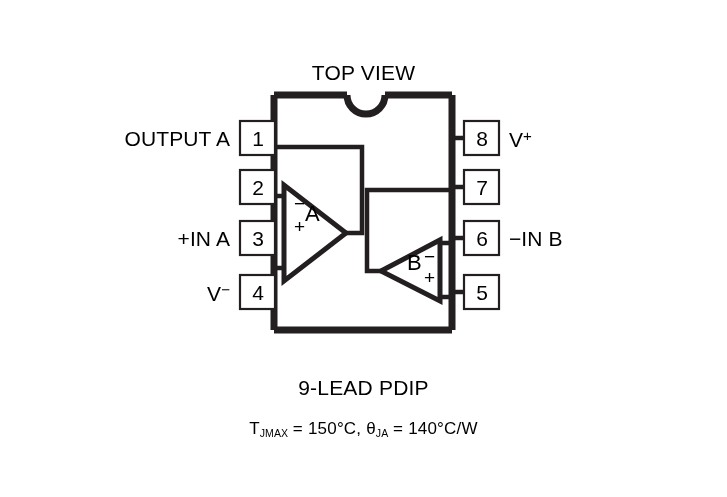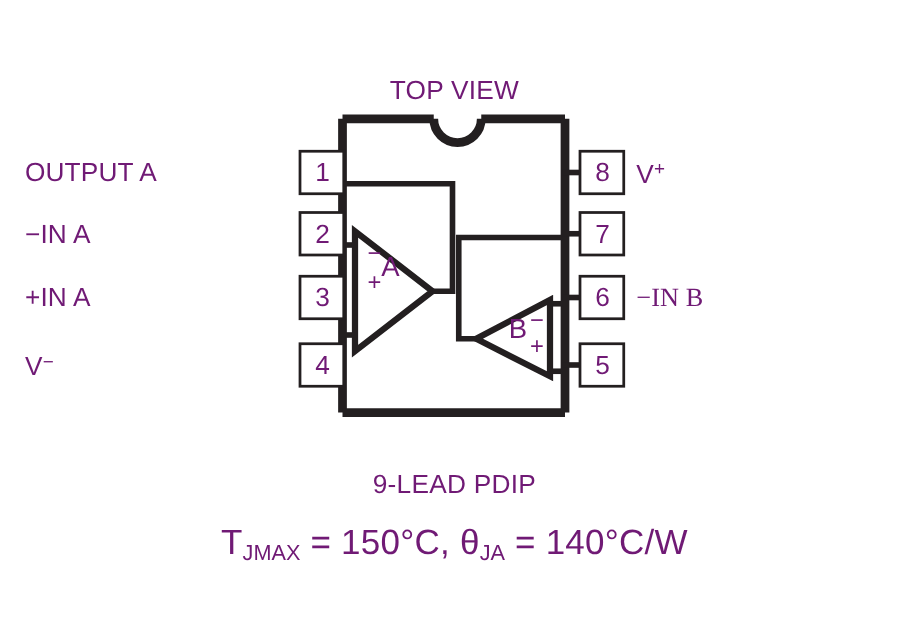--- a/index.html
+++ b/index.html
@@ -27,38 +27,38 @@
     position: absolute;
     left: 0; top: 0;
     width: 727px;
     height: 497px;
     display: block;
   }
   
   .txt {
     position: absolute;
     white-space: nowrap;
-    color: #701a75;
+    color: #000000;
     font-family: "Liberation Sans", sans-serif;
     line-height: 1;
   }
   .top-view {
     font-size: 21px;
     letter-spacing: 0.2px;
     left: 0;
     top: 62px;
     width: 727px;
     text-align: center;
   }
   .pin-label {
     font-size: 21px;
     letter-spacing: 0.1px;
   }
   .pin-label-left {
-    text-align: left;
+    text-align: right;
   }
   .pin-label-right {
     text-align: left;
   }
   .pin-num {
     font-size: 21px;
     text-align: center;
     width: 36px;
   }
   .amp-letter {
@@ -69,21 +69,21 @@
     font-weight: 400;
   }
   .pkg-line {
     font-size: 21px;
     left: 0;
     width: 727px;
     text-align: center;
     letter-spacing: 0.2px;
   }
   .theta-line {
-    font-size: 28px;
+    font-size: 17px;
     left: 0;
     width: 727px;
     text-align: center;
     letter-spacing: 0.2px;
   }
   .sub {
     font-size: 0.62em;
     vertical-align: -0.28em;
     letter-spacing: 0;
   }
@@ -176,26 +176,25 @@
   <div class="txt pin-num" style="left:240px; top:177px;">2</div>
   <div class="txt pin-num" style="left:240px; top:228px;">3</div>
   <div class="txt pin-num" style="left:240px; top:282px;">4</div>
 
   <div class="txt pin-num" style="left:464px; top:128px;">8</div>
   <div class="txt pin-num" style="left:464px; top:177px;">7</div>
   <div class="txt pin-num" style="left:464px; top:228px;">6</div>
   <div class="txt pin-num" style="left:464px; top:282px;">5</div>
 
   <div class="txt pin-label pin-label-left" style="left:20px; top:128px; width:210px;">OUTPUT A</div>
-  <div class="txt pin-label pin-label-left" style="left:20px; top:177px; width:210px;">−IN A</div>
   <div class="txt pin-label pin-label-left" style="left:20px; top:228px; width:210px;">+IN A</div>
   <div class="txt pin-label pin-label-left" style="left:20px; top:282px; width:210px;"><span>V</span><span class="supr">−</span></div>
 
   <div class="txt pin-label pin-label-right" style="left:509px; top:128px; width:210px;"><span>V</span><span class="supr">+</span></div>
-  <div class="txt pin-label pin-label-right" style="left:509px; top:228px; width:210px;font-family:Liberation Serif, serif;">−IN B</div>
+  <div class="txt pin-label pin-label-right" style="left:509px; top:228px; width:210px;">−IN B</div>
 
   <div class="txt amp-sign" style="left:294px; top:194px;">−</div>
   <div class="txt amp-sign" style="left:294px; top:217px;">+</div>
   <div class="txt amp-letter" style="left:305px; top:203px;">A</div>
 
   <div class="txt amp-letter" style="left:407px; top:252px;">B</div>
   <div class="txt amp-sign" style="left:424px; top:247px;">−</div>
   <div class="txt amp-sign" style="left:424px; top:268px;">+</div>
 
   <div class="txt pkg-line" style="top:377px;">9-LEAD PDIP</div>

